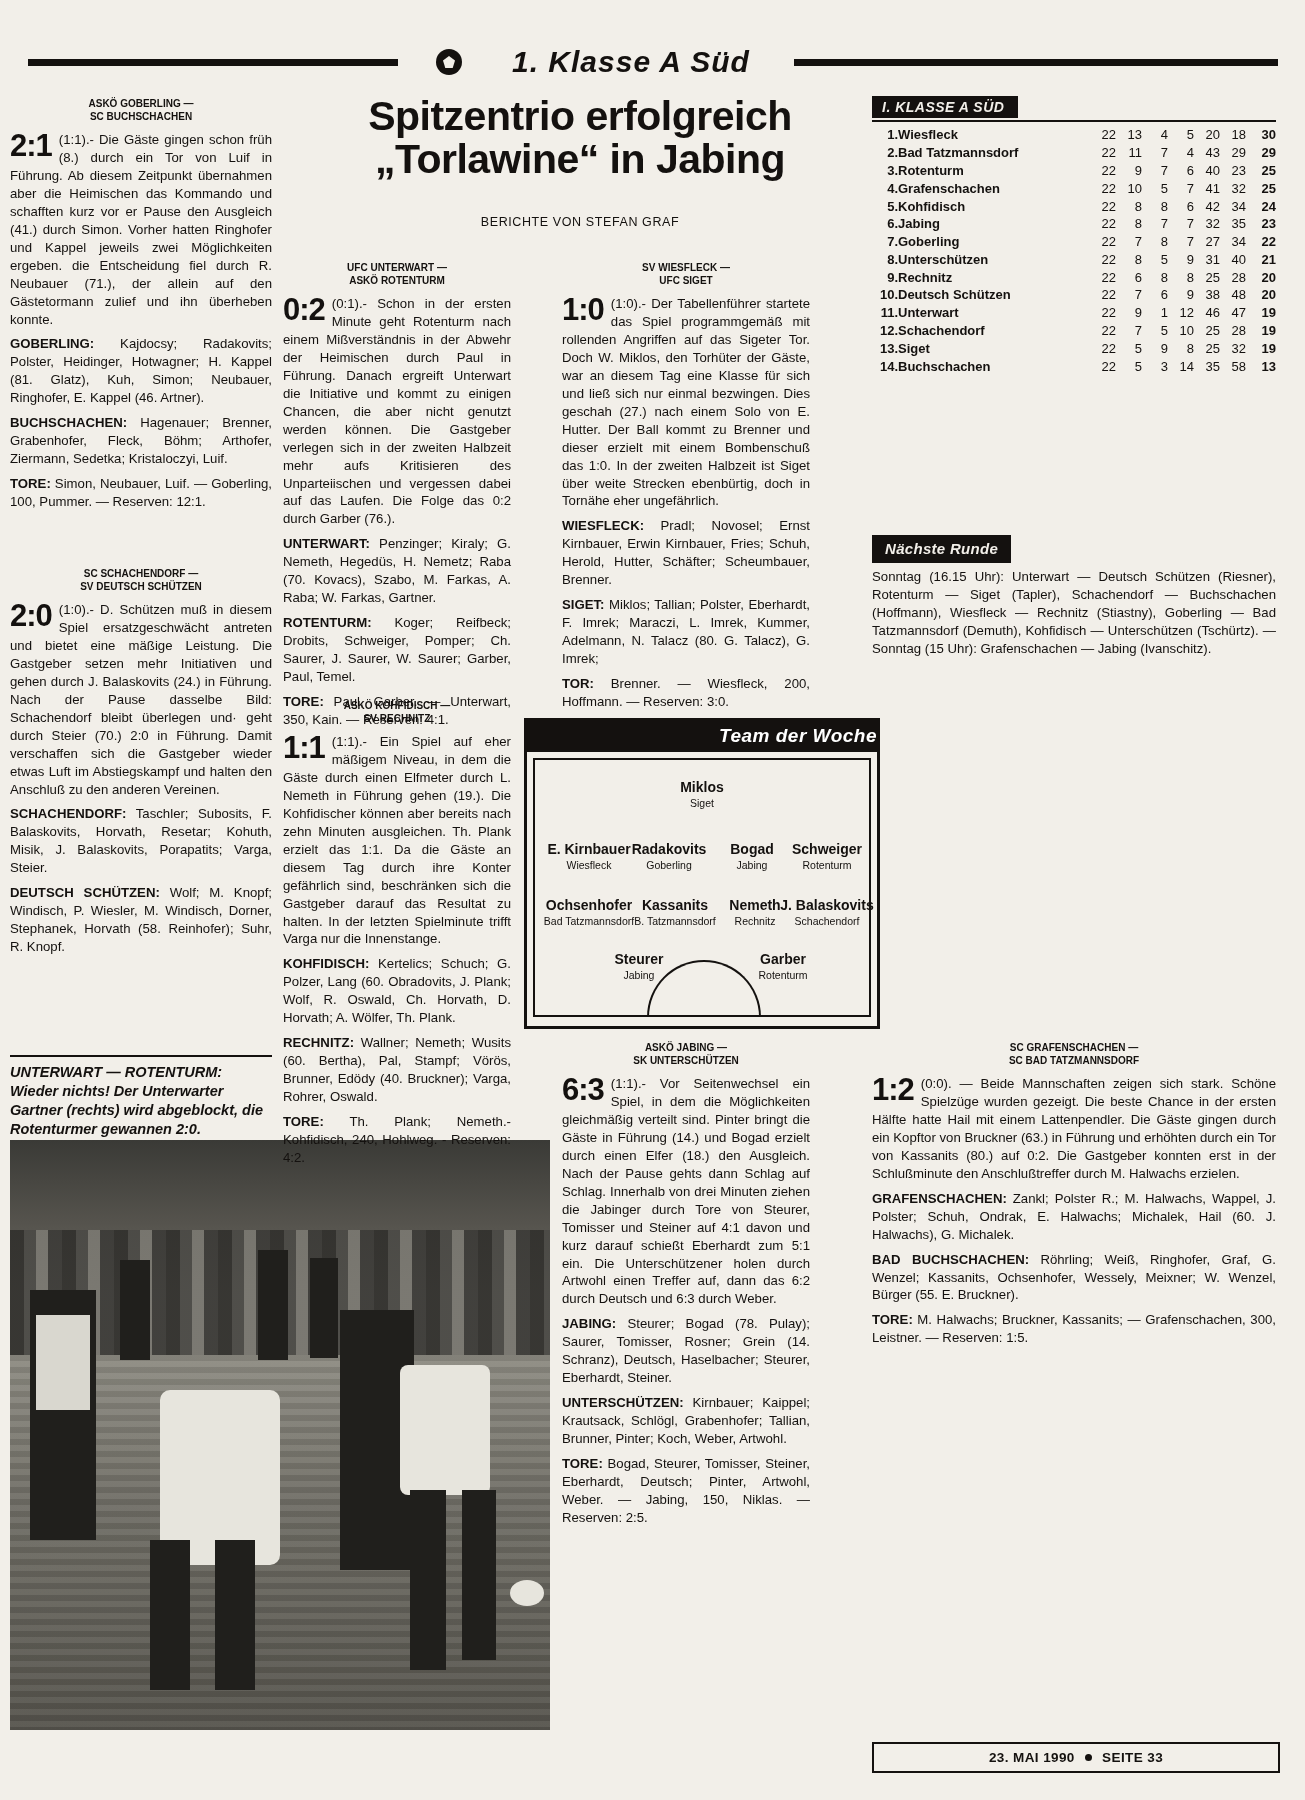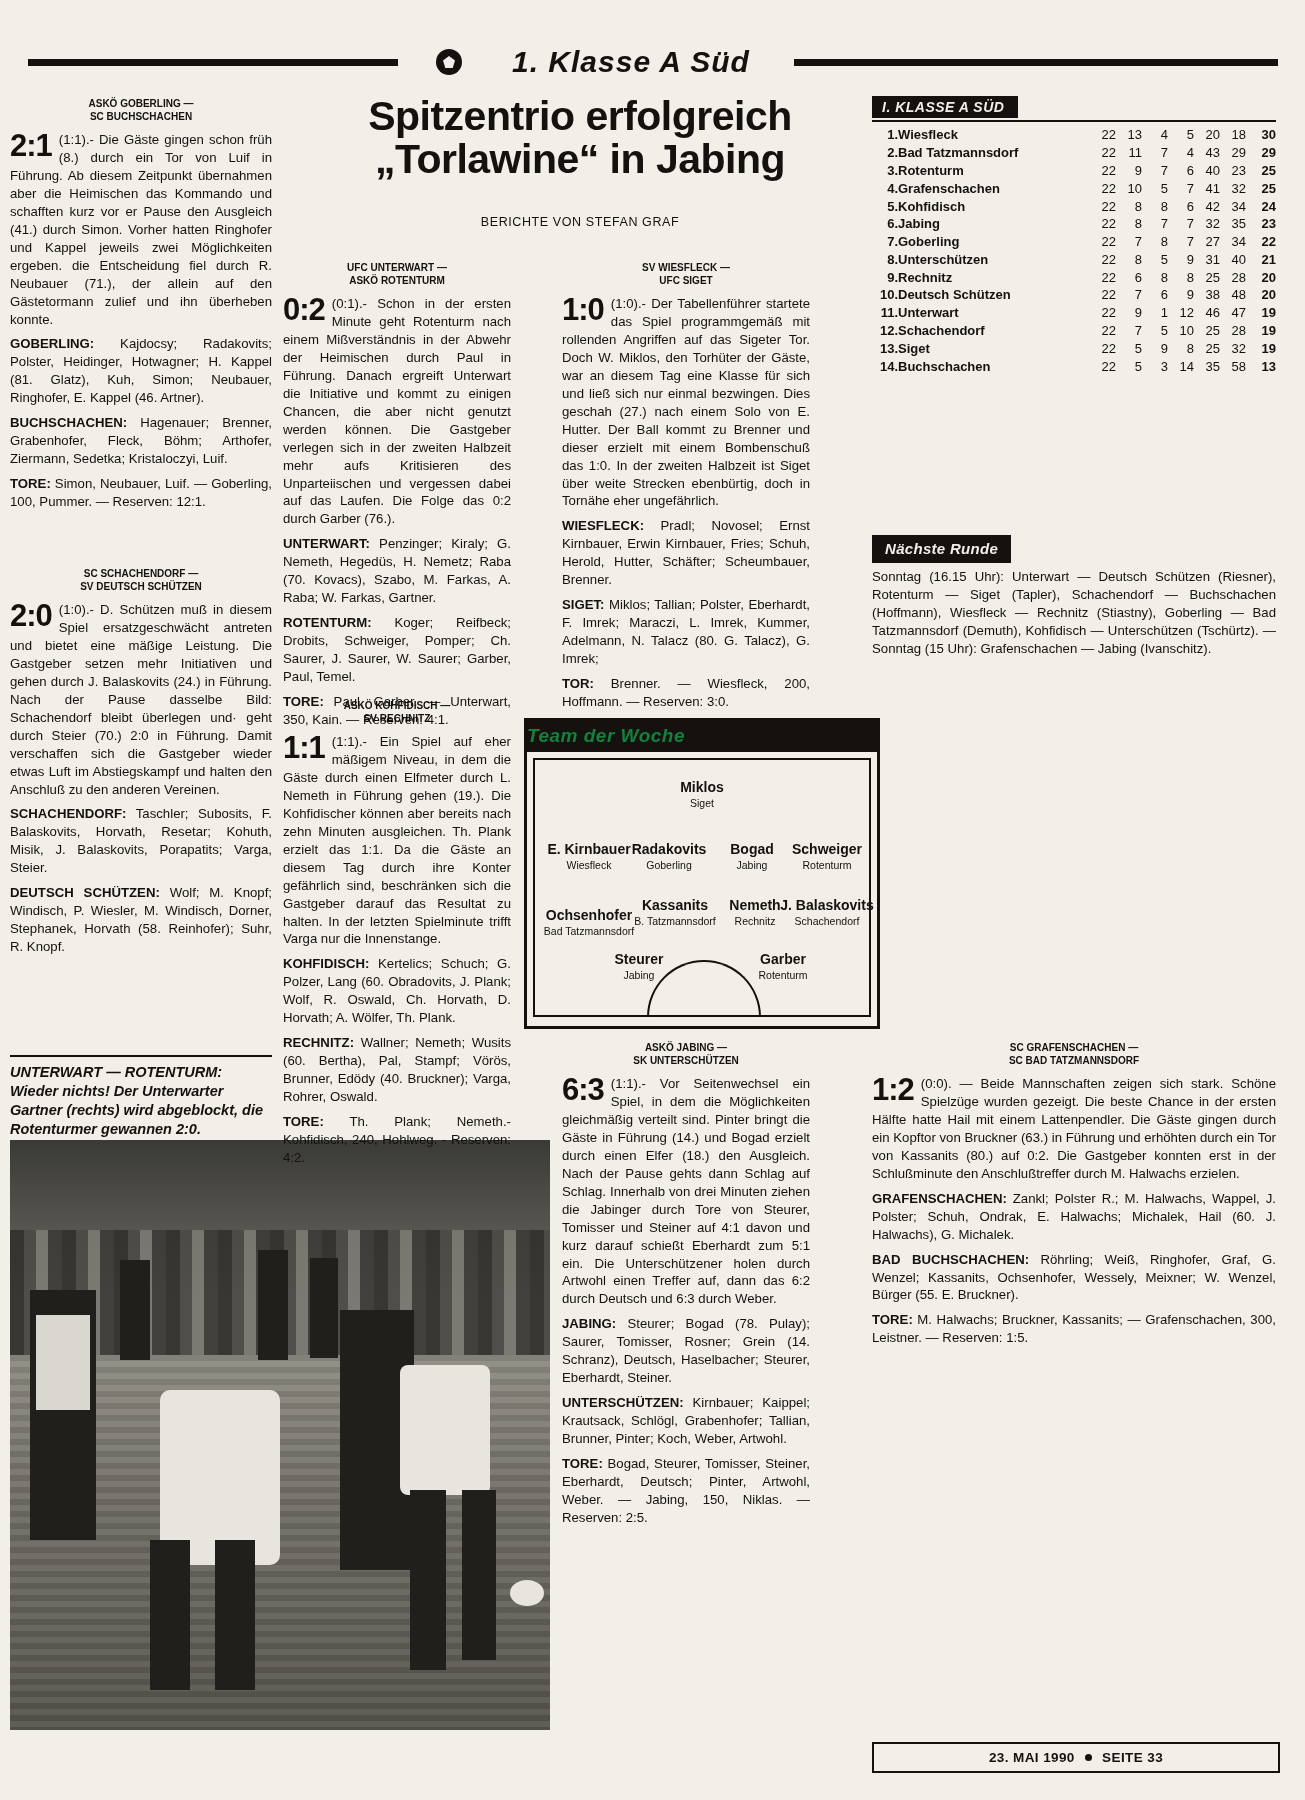--- a/index.html
+++ b/index.html
@@ -46,21 +46,21 @@
   td.team{font-weight:bold;}
   td.num{text-align:right;width:26px;}
   td.pts{text-align:right;width:30px;font-weight:bold;}
 
   
   .banner{display:inline-block;background:#14110f;color:#f2efe9;font-style:italic;font-weight:bold;
     font-size:15px;padding:4px 13px;letter-spacing:.3px;}
 
   
   .tdw{position:absolute;left:524px;top:718px;width:350px;height:305px;border:3px solid #14110f;background:#f2efe9;}
-  .tdw-band{background:#14110f;color:#15803d;text-align:left;font-style:italic;font-weight:bold;font-size:19px;
+  .tdw-band{background:#14110f;color:#ffffff;text-align:right;font-style:italic;font-weight:bold;font-size:19px;
     padding:4px 0 5px;letter-spacing:.5px;}
   .pitch{position:relative;height:255px;margin:6px;border:2px solid #14110f;}
   .pitch .arc{position:absolute;left:50%;bottom:-2px;width:110px;height:55px;margin-left:-55px;
     border:2px solid #14110f;border-bottom:none;border-radius:110px 110px 0 0;}
   .pl{position:absolute;text-align:center;font-size:12.5px;line-height:1.12;}
   .pl b{display:block;font-size:14px;}
   .pl span{font-size:10.5px;}
 
   
   .capbox{position:absolute;left:10px;top:1055px;width:262px;border-top:2px solid #14110f;padding-top:6px;}
@@ -199,21 +199,21 @@
       </div>
       <div class="pl" style="left:172px;top:82px;width:90px;">
         <b>Bogad</b>
         <span>Jabing</span>
       </div>
       <div class="pl" style="left:246px;top:82px;width:92px;">
         <b>Schweiger</b>
         <span>Rotenturm</span>
       </div>
 
-      <div class="pl" style="left:2px;top:148px;width:104px;">
+      <div class="pl" style="left:2px;top:138px;width:104px;">
         <b>Ochsenhofer</b>
         <span>Bad Tatzmannsdorf</span>
       </div>
       <div class="pl" style="left:92px;top:138px;width:96px;">
         <b>Kassanits</b>
         <span>B. Tatzmannsdorf</span>
       </div>
       <div class="pl" style="left:180px;top:138px;width:80px;">
         <b>Nemeth</b>
         <span>Rechnitz</span>

